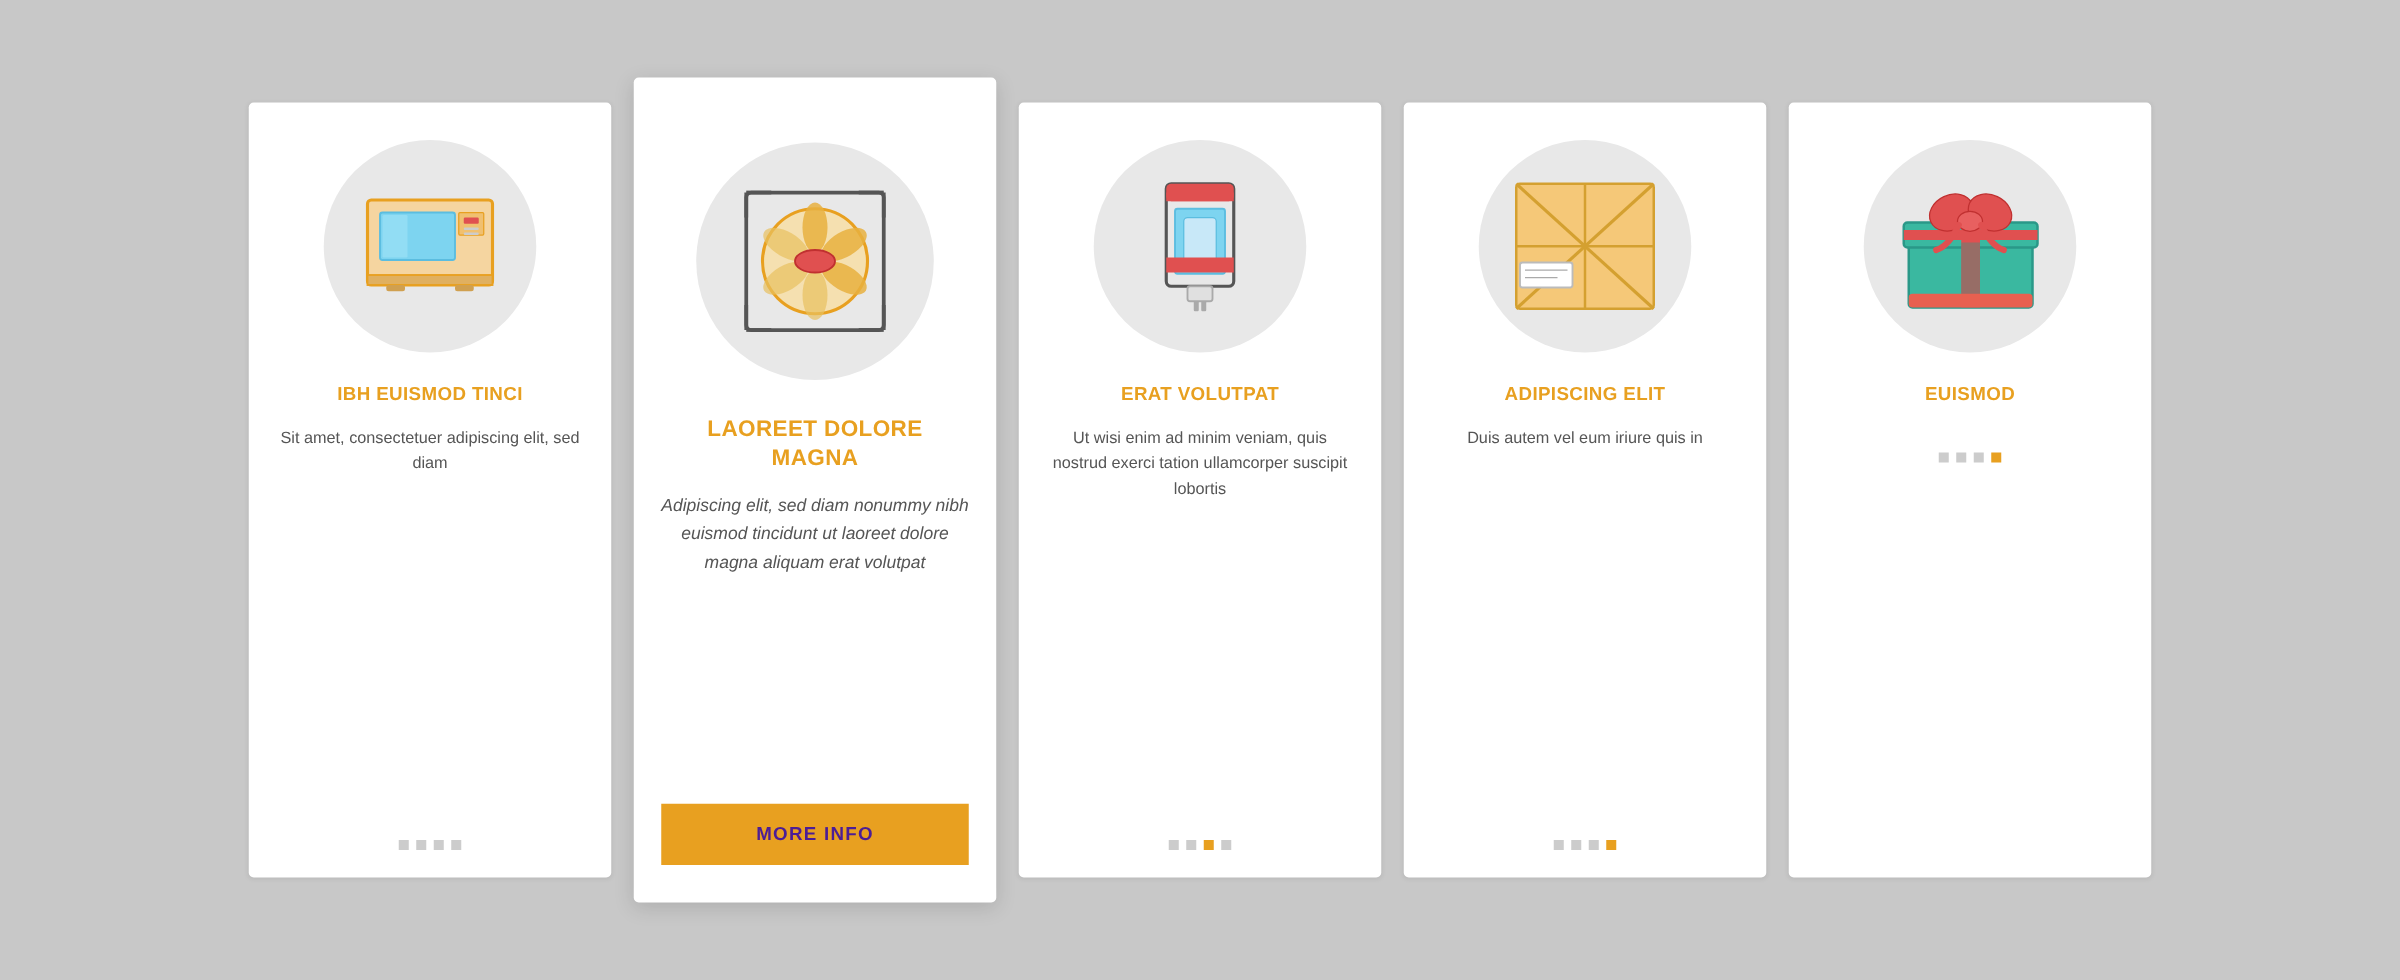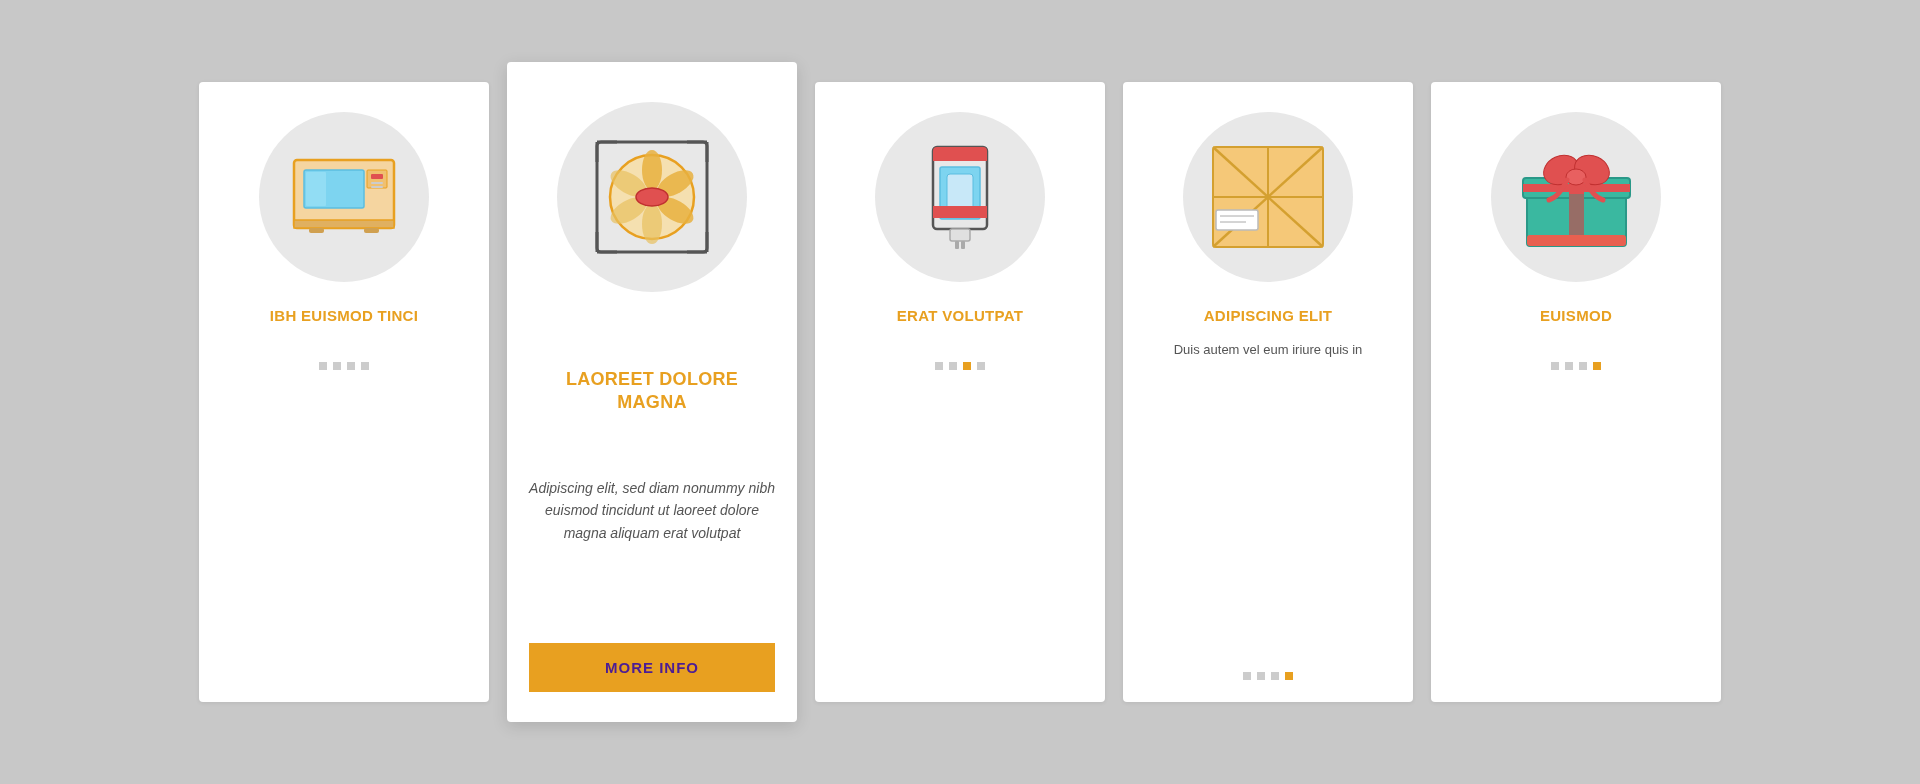--- a/index.html
+++ b/index.html
@@ -28,25 +28,24 @@
       flex-direction: column;
       align-items: center;
       padding: 30px 22px 22px 22px;
       position: relative;
       box-shadow: 0 1px 4px rgba(0,0,0,0.08);
     }
     .card.active {
       min-height: 660px;
       margin-top: -20px;
       margin-bottom: -20px;
-      padding-top: 40px;
+      padding-top: 52px;
       padding-bottom: 30px;
       box-shadow: 0 4px 16px rgba(0,0,0,0.13);
       z-index: 2;
-      gap: 48px;
     }
     .icon-circle {
       width: 170px;
       height: 170px;
       border-radius: 50%;
       background: #e8e8e8;
       display: flex;
       align-items: center;
       justify-content: center;
       margin-bottom: 24px;
@@ -141,20 +140,21 @@
         <rect x="82" y="30" width="12" height="2" rx="1" fill="#ccc"></rect>
         <rect x="82" y="34" width="12" height="2" rx="1" fill="#ccc"></rect>
 
         <rect x="5" y="68" width="100" height="8" rx="0" fill="#e0b060" stroke="#e8a020" stroke-width="1.5"></rect>
 
         <rect x="20" y="76" width="15" height="5" rx="2" fill="#d0a050"></rect>
         <rect x="75" y="76" width="15" height="5" rx="2" fill="#d0a050"></rect>
       </svg>
     </div>
     <div class="card-title">IBH EUISMOD TINCI</div>
+    <div class="card-desc">Sit amet, consectetuer adipiscing elit, sed diam</div>
     <div class="dots">
       <div class="dot"></div>
       <div class="dot"></div>
       <div class="dot"></div>
       <div class="dot"></div>
     </div>
   </div>
 
   <div class="card active">
     <div class="icon-circle">
@@ -202,20 +202,21 @@
         <rect x="32" y="32" width="26" height="38" rx="3" fill="#c8e8f8" stroke="#5bbde0" stroke-width="1"></rect>
 
         <rect x="18" y="64" width="54" height="12" rx="0" fill="#e05050"></rect>
 
         <rect x="35" y="87" width="20" height="12" rx="2" fill="#e0e0e0" stroke="#aaa" stroke-width="1.5"></rect>
         <rect x="40" y="99" width="4" height="8" rx="1" fill="#aaa"></rect>
         <rect x="46" y="99" width="4" height="8" rx="1" fill="#aaa"></rect>
       </svg>
     </div>
     <div class="card-title">ERAT VOLUTPAT</div>
+    <div class="card-desc">Ut wisi enim ad minim veniam, quis nostrud exerci tation ullamcorper suscipit lobortis</div>
     <div class="dots">
       <div class="dot"></div>
       <div class="dot"></div>
       <div class="dot active-dot"></div>
       <div class="dot"></div>
     </div>
   </div>
 
   <div class="card">
     <div class="icon-circle">

